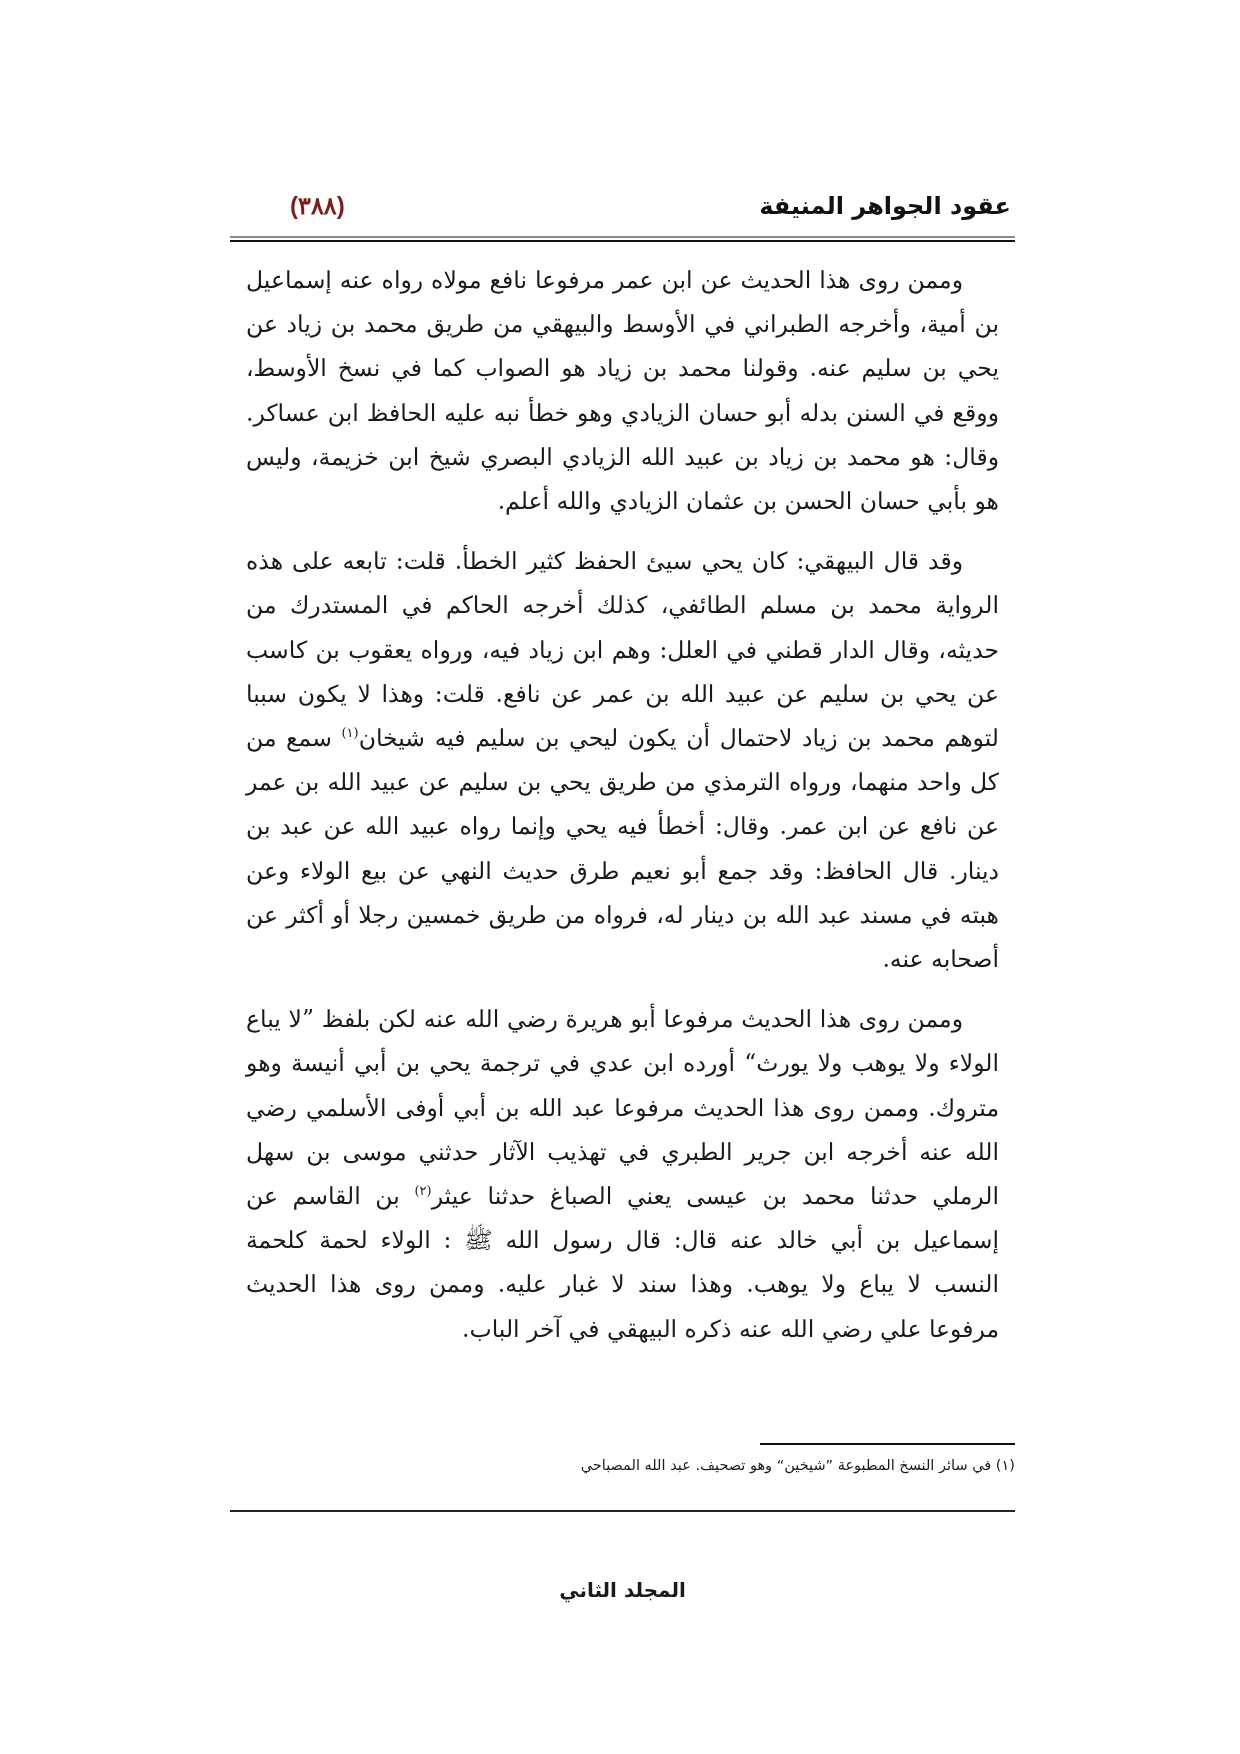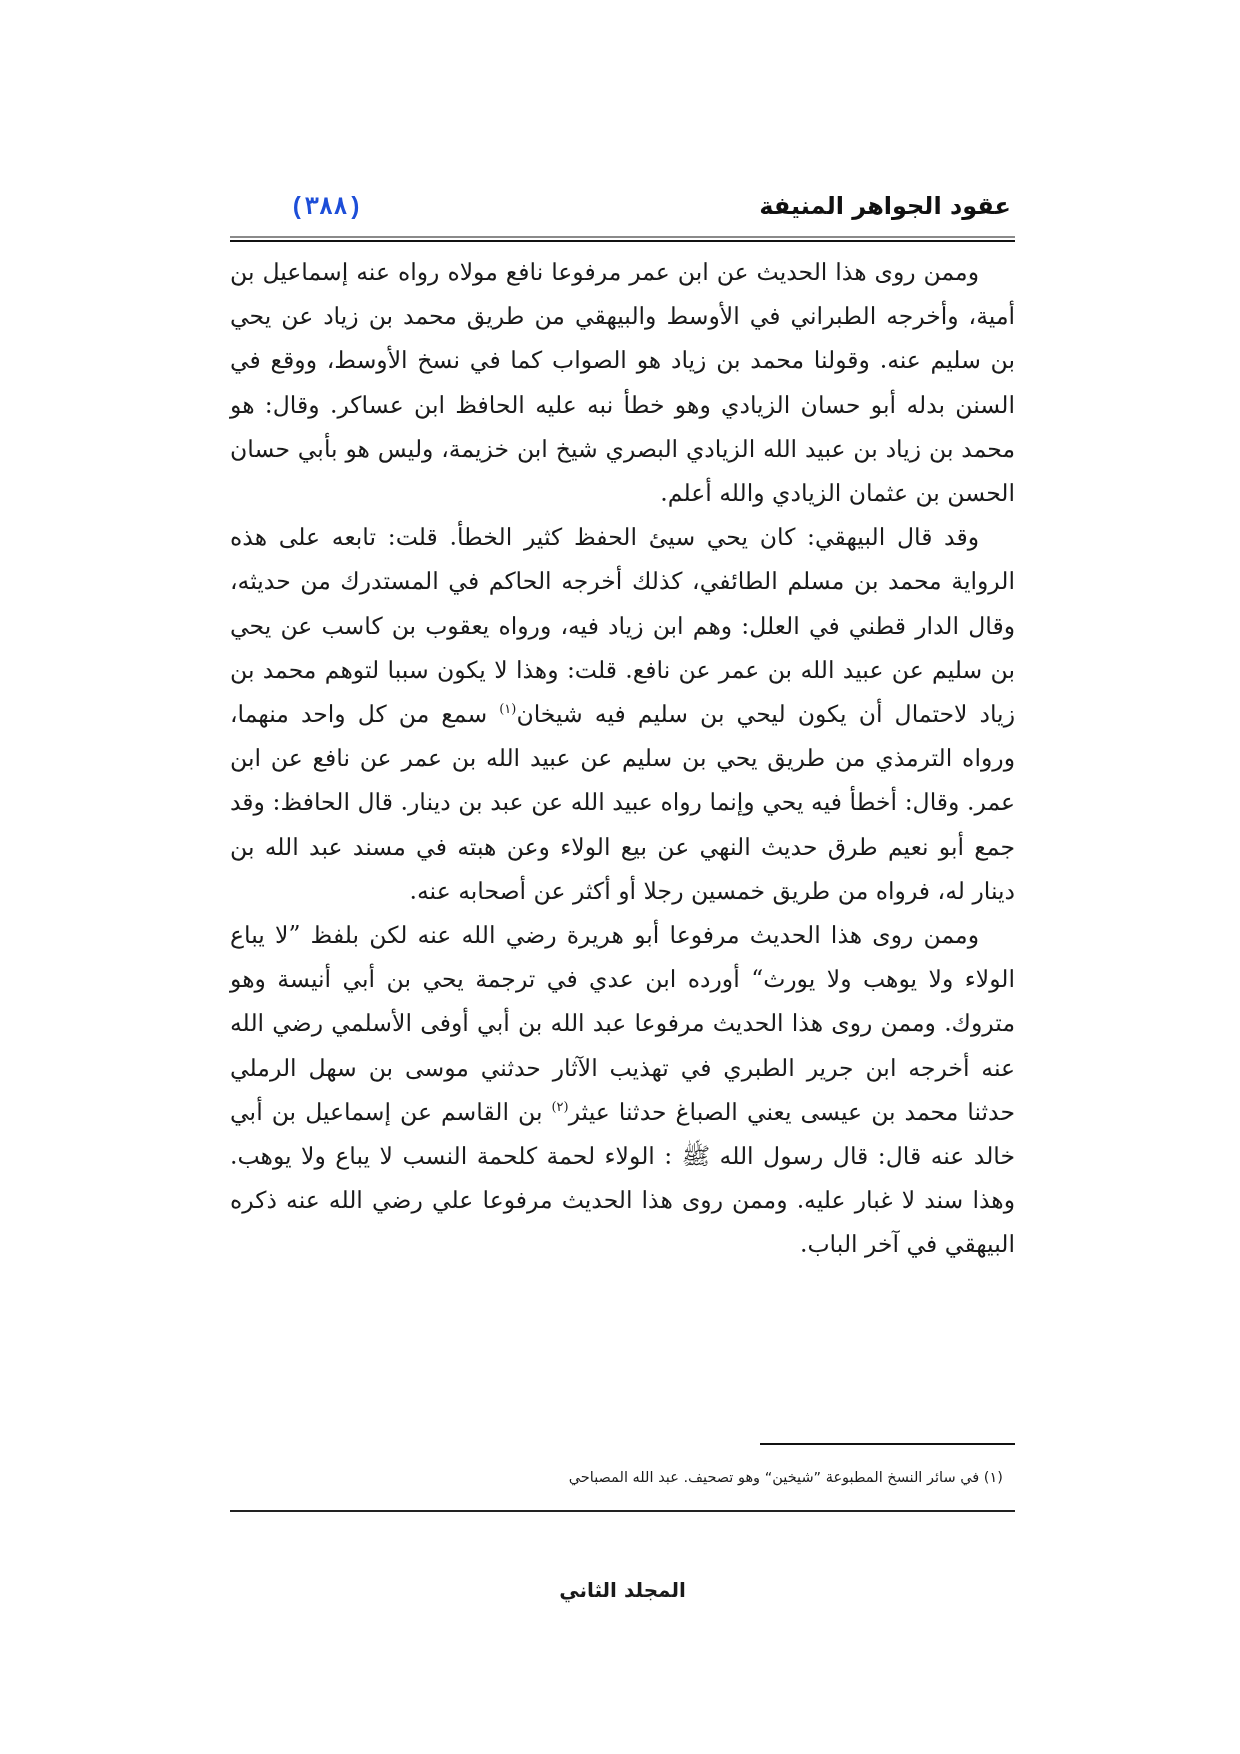--- a/index.html
+++ b/index.html
@@ -30,42 +30,42 @@
       align-items: center;
     }
     .header-title {
       font-family: "DejaVu Sans", "Liberation Sans", sans-serif;
       font-weight: bold;
       font-size: 24px;
       color: #111;
       margin-right: 4px;
     }
     .header-page {
-      font-family: Liberation Mono, monospace;
+      font-family: Liberation Sans, sans-serif;
       font-weight: bold;
       font-size: 24px;
-      color: #1d4ed8;
+      color: #7f1d1d;
       margin-left: 60px;
     }
     .header-rule {
       height: 6px;
       margin-top: 4px;
       border-top: 2px solid #8a8a8a;
       border-bottom: 2.5px solid #111;
       box-sizing: border-box;
     }
     .body-text {
       margin-top: 8px;
       font-size: 23.5px;
       line-height: 44.2px;
       text-align: justify;
       text-align-last: right;
     }
     .para {
-      margin: 0;
+      margin: 16px;
     }
     .para.indent {
       text-indent: 36px;
     }
     sup.fnref {
       font-size: 13px;
       vertical-align: super;
       line-height: 0;
     }
     .fn-sep {
@@ -77,21 +77,21 @@
     }
     .footnotes {
       position: absolute;
       right: 0;
       width: 100%;
       font-size: 14.5px;
       line-height: 26px;
       font-family: "DejaVu Sans", "Liberation Sans", sans-serif;
     }
     .footnote {
-      margin: 12px;
+      margin: 0;
       white-space: nowrap;
     }
     .footer-rule {
       position: absolute;
       right: 0;
       width: 100%;
       height: 0;
       border-top: 2px solid #222;
     }
     .footer-label {

